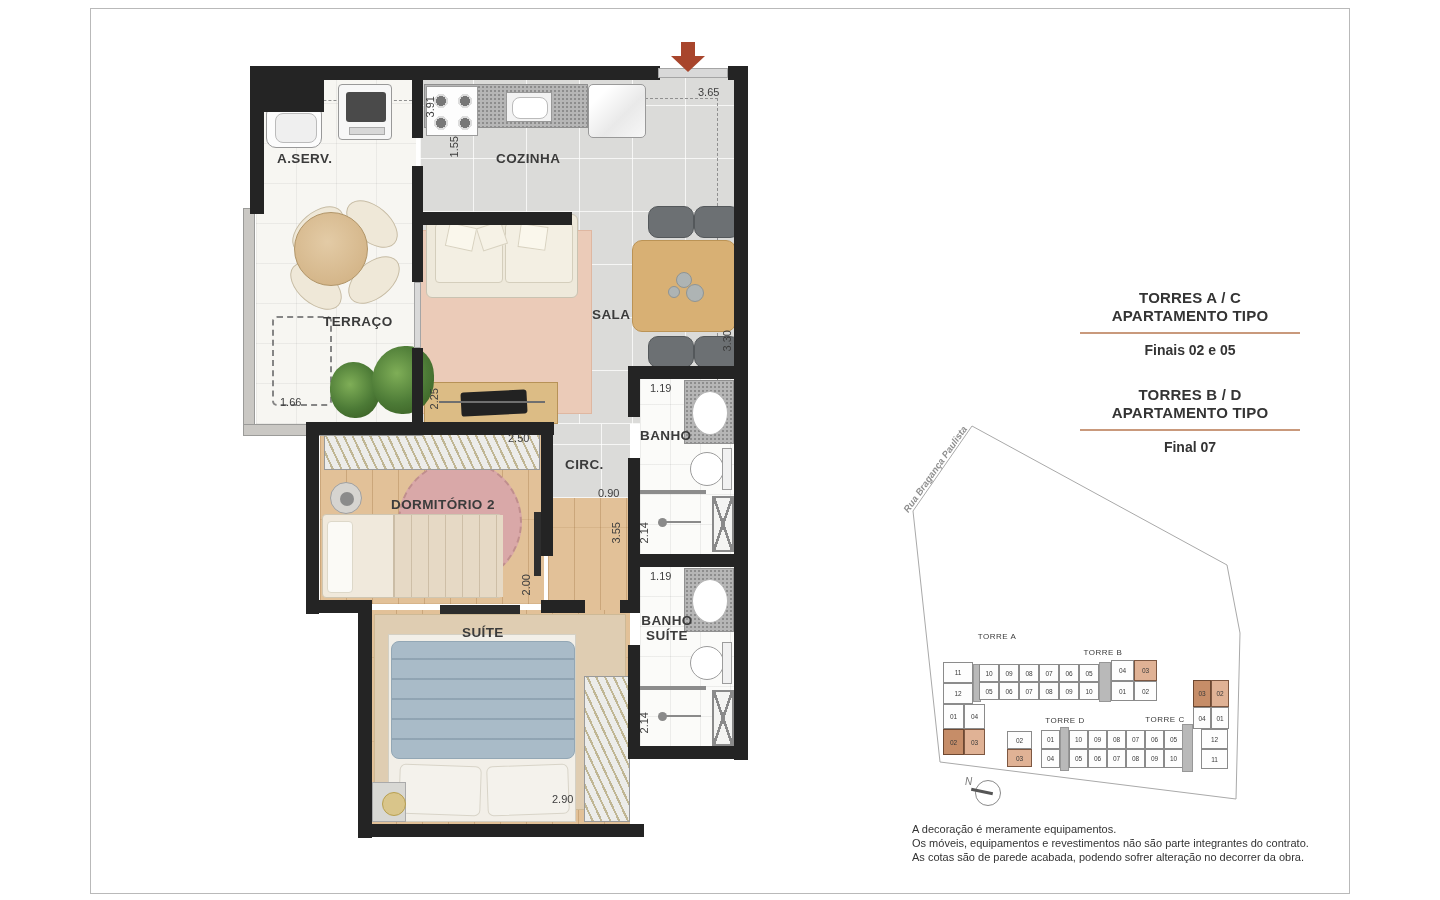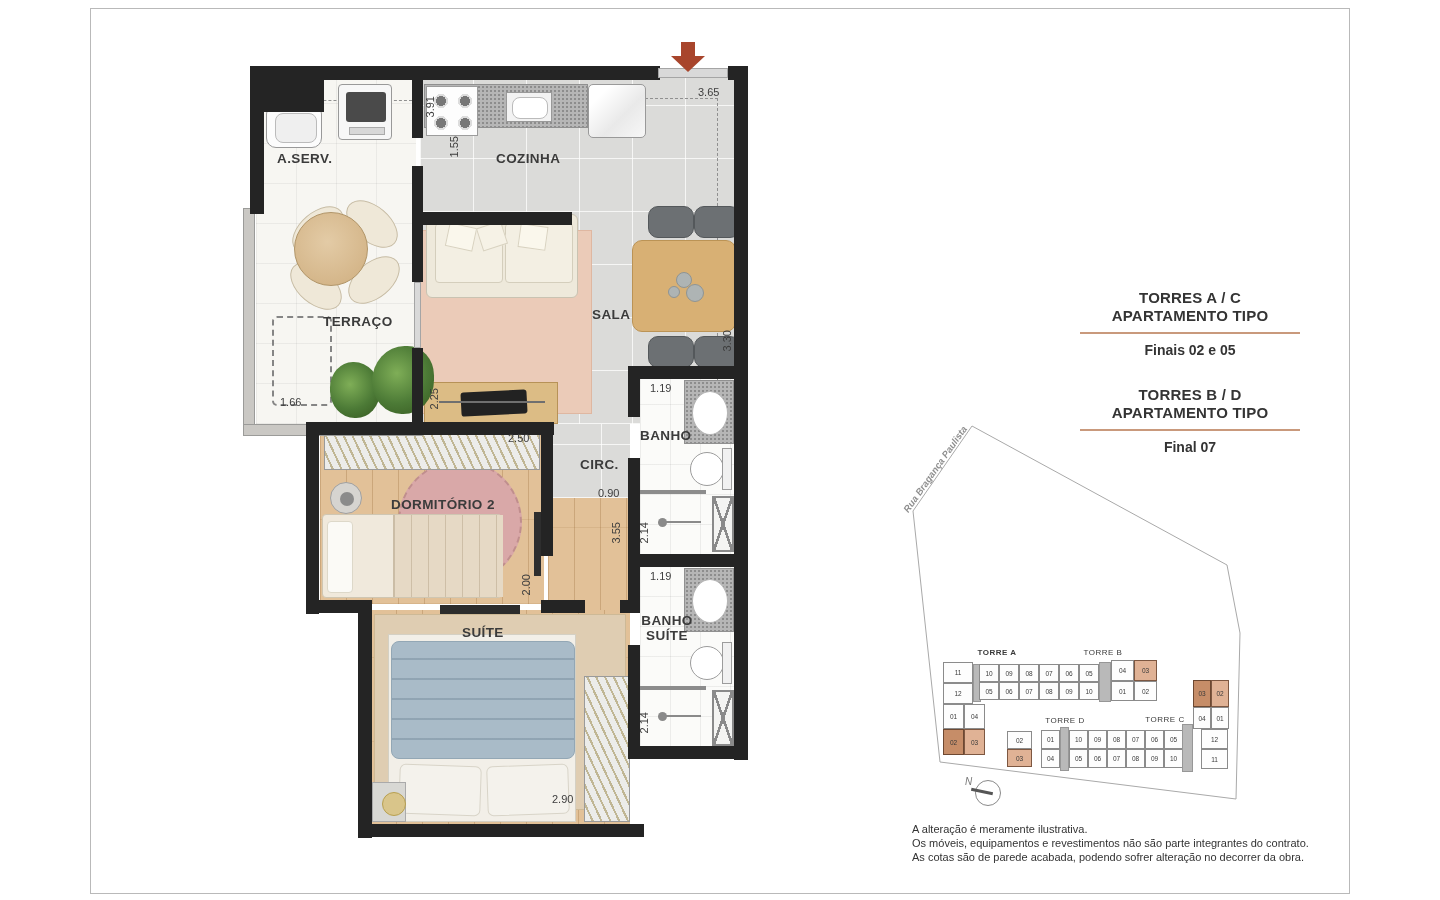--- a/index.html
+++ b/index.html
@@ -219,21 +219,21 @@
   <div class="furn" style="left:722px;top:642px;width:10px;height:42px;background:#f1f1f1;border:1px solid #9c9c9c;z-index:4;"></div>
   <div class="x-panel" style="left:712px;top:690px;width:22px;height:56px;"></div>
   <div class="furn" style="left:658px;top:712px;width:9px;height:9px;border-radius:50%;background:#8a8a8a;z-index:4;"></div>
   <div class="furn" style="left:665px;top:715px;width:36px;height:2px;background:#8a8a8a;z-index:4;"></div>
 
   <div class="room-label" style="left:277px;top:151px;">A.SERV.</div>
   <div class="room-label" style="left:496px;top:151px;">COZINHA</div>
   <div class="room-label" style="left:323px;top:314px;">TERRAÇO</div>
   <div class="room-label" style="left:592px;top:307px;">SALA</div>
   <div class="room-label" style="left:640px;top:428px;">BANHO</div>
-  <div class="room-label" style="left:580px;top:457px;">CIRC.</div>
+  <div class="room-label" style="left:565px;top:457px;">CIRC.</div>
   <div class="room-label" style="left:391px;top:497px;">DORMITÓRIO 2</div>
   <div class="room-label" style="left:638px;top:613px;width:58px;text-align:center;white-space:normal;line-height:15px;">
     <span>BANHO</span><br>
     <span>SUÍTE</span>
   </div>
   <div class="room-label" style="left:462px;top:625px;">SUÍTE</div>
 
   <div class="dim v" style="left:424px;top:96px;">3.91</div>
   <div class="dim v" style="left:448px;top:136px;">1.55</div>
   <div class="dim" style="left:698px;top:86px;">3.65</div>
@@ -261,21 +261,21 @@
     <hr class="info-hr">
     <div class="info-sub">Final 07</div>
   </div>
 
   <div id="siteplan">
     <svg width="380" height="400" viewBox="0 0 380 400" style="position:absolute;left:0;top:0;">
       <polygon points="77,14 332,153 345,221 341,387 45,350 18,99" fill="#ffffff" stroke="#a9a9a9" stroke-width="1"></polygon>
     </svg>
     <div class="street">Rua Bragança Paulista</div>
 
-    <div class="torre-label" style="left:62px;top:236px;font-weight:bold;">TORRE A</div>
+    <div class="torre-label" style="left:62px;top:220px;">TORRE A</div>
     <div class="torre-label" style="left:168px;top:236px;">TORRE B</div>
     <div class="unit-col" style="left:48px;top:250px;--cw:30px;--ch:21px;">
         <div class="unit" style="width: 30px; height: 21px;">11</div>
         <div class="unit" style="width: 30px; height: 21px;">12</div>
       </div>
     <div class="unit-row" style="left:48px;top:292px;--cw:21px;--ch:25px;">
         <div class="unit" style="width: 21px; height: 25px;">01</div>
         <div class="unit" style="width: 21px; height: 25px;">04</div>
       </div>
     <div class="unit-row" style="left:48px;top:317px;--cw:21px;--ch:26px;">
@@ -347,17 +347,17 @@
         <div class="unit" style="width: 27px; height: 20px;">12</div>
         <div class="unit" style="width: 27px; height: 20px;">11</div>
       </div>
 
     <div class="north-n" style="left:70px;top:364px;">N</div>
     <div class="north-circle" style="left:80px;top:368px;"></div>
     <div class="north-needle" style="left:76px;top:378px;"></div>
   </div>
 
   <div id="notes">
-    <div>A alteração é meramente ilustrativa.</div>
+    <div>A decoração é meramente equipamentos.</div>
     <div>Os móveis, equipamentos e revestimentos não são parte integrantes do contrato.</div>
     <div>As cotas são de parede acabada, podendo sofrer alteração no decorrer da obra.</div>
   </div>
 </div>
 
 </body></html>

